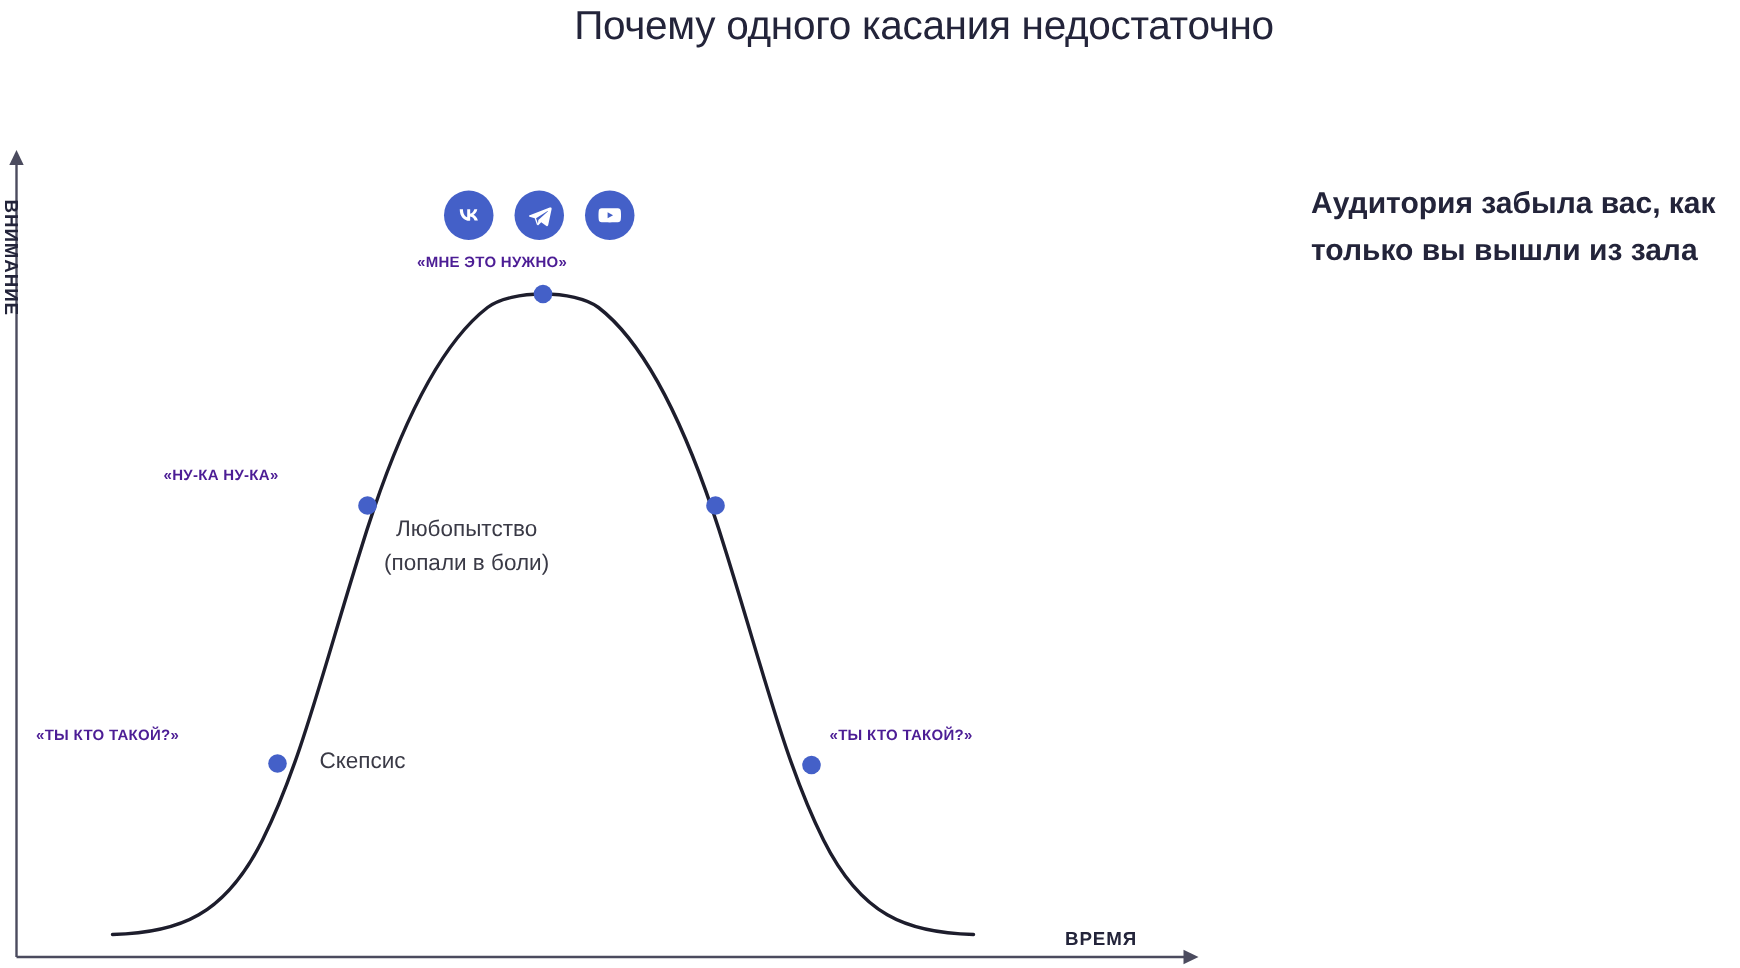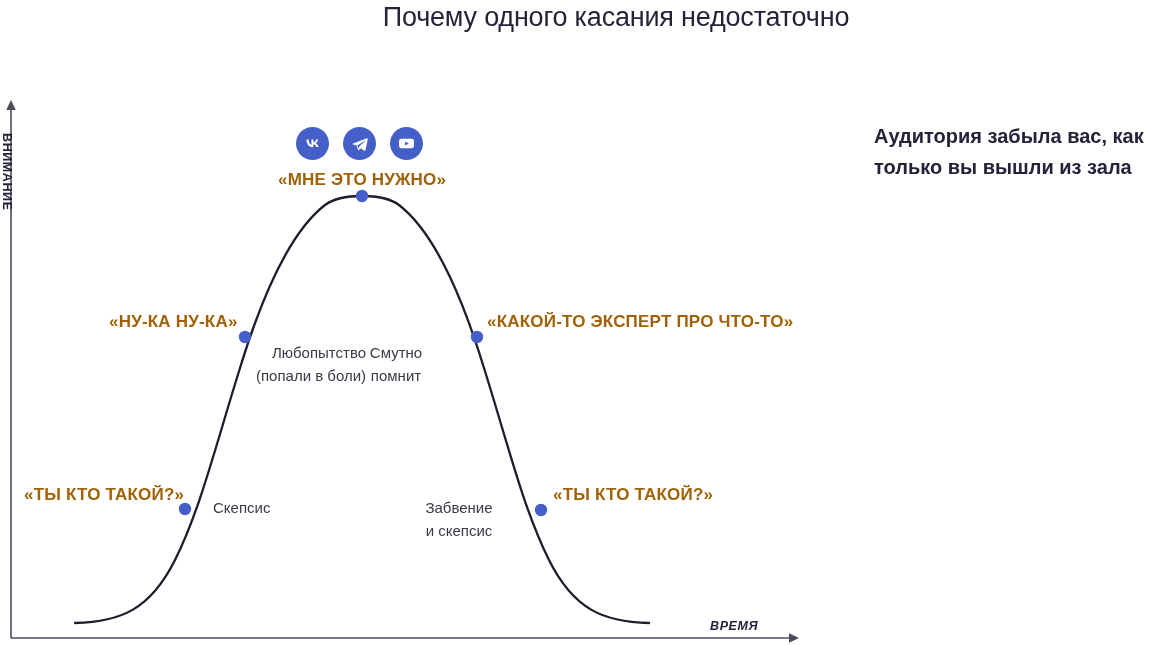--- a/index.html
+++ b/index.html
@@ -56,21 +56,20 @@
   }
   #y-axis-label {
     left: 14px;
     top: 133px;
     transform-origin: left top;
     transform: rotate(90deg);
   }
   #x-axis-label {
     left: 710px;
     top: 619px;
-    font-style: italic;
   }
 
   
   #social-icons {
     position: absolute;
     left: 296px;
     top: 127px;
     display: flex;
     gap: 14px;
   }
@@ -81,36 +80,36 @@
     background: #4460c8;
     display: flex;
     align-items: center;
     justify-content: center;
   }
   .social-icon svg { display: block; }
 
   
   .quote-label {
     position: absolute;
-    font-size: 17px;
+    font-size: 10px;
     font-weight: bold;
     letter-spacing: 0.2px;
-    color: #a16207;
+    color: #4c1d95;
     white-space: nowrap;
   }
   .note-label {
     position: absolute;
     font-size: 15px;
     font-weight: normal;
     color: #3a3a46;
     line-height: 23px;
     white-space: nowrap;
   }
   .note-center { text-align: center; }
-  .note-left   { text-align: right; }
+  .note-left   { text-align: center; }
 
   #label-peak-quote      { left: 278px; top: 170px; }
   #label-peak-note       { left: 322px; top: 212px; }
 
   #label-left-mid-quote  { left: 109px; top: 312px; }
   #label-left-mid-note   { left: 256px; top: 341px; }
 
   #label-right-mid-quote { left: 487px; top: 312px; }
   #label-right-mid-note  { left: 336px; top: 341px; width: 120px; }
 
@@ -185,24 +184,21 @@
         <path d="M21.3 8.4c-.2-1.6-.9-2.2-2.5-2.3C17 6 14.6 6 12 6s-5 0-6.8.1c-1.6.1-2.3.7-2.5 2.3-.1 1-.2 2.1-.2 3.6s.1 2.6.2 3.6c.2 1.6.9 2.2 2.5 2.3 1.8.1 4.2.1 6.8.1s5 0 6.8-.1c1.6-.1 2.3-.7 2.5-2.3.1-1 .2-2.1.2-3.6s-.1-2.6-.2-3.6zM10.2 14.6V9.4l4.6 2.6-4.6 2.6z"></path>
       </svg>
     </div>
   </div>
 
   <div class="quote-label" id="label-peak-quote">«МНЕ ЭТО НУЖНО»</div>
 
   <div class="quote-label" id="label-left-mid-quote">«НУ-КА НУ-КА»</div>
   <div class="note-label note-left" id="label-left-mid-note">Любопытство<br>(попали в боли)</div>
 
-  <div class="quote-label" id="label-right-mid-quote">«КАКОЙ-ТО ЭКСПЕРТ ПРО ЧТО-ТО»</div>
-  <div class="note-label note-center" id="label-right-mid-note">Смутно<br>помнит</div>
 
   <div class="quote-label" id="label-left-low-quote">«ТЫ КТО ТАКОЙ?»</div>
   <div class="note-label note-left" id="label-left-low-note">Скепсис</div>
 
   <div class="quote-label" id="label-right-low-quote">«ТЫ КТО ТАКОЙ?»</div>
-  <div class="note-label note-center" id="label-right-low-note">Забвение<br>и скепсис</div>
 
 </div>
 
 <div id="side-caption">Аудитория забыла вас, как только вы вышли из зала</div>
 
 </body></html>

